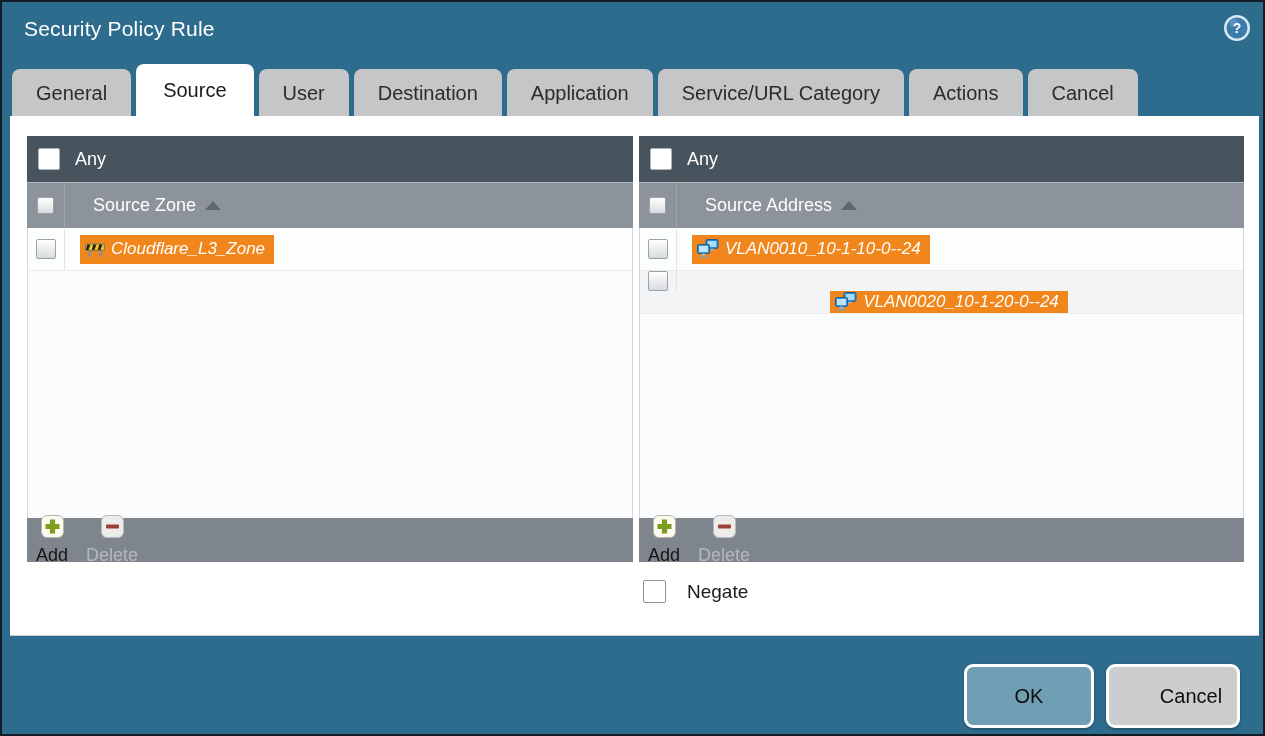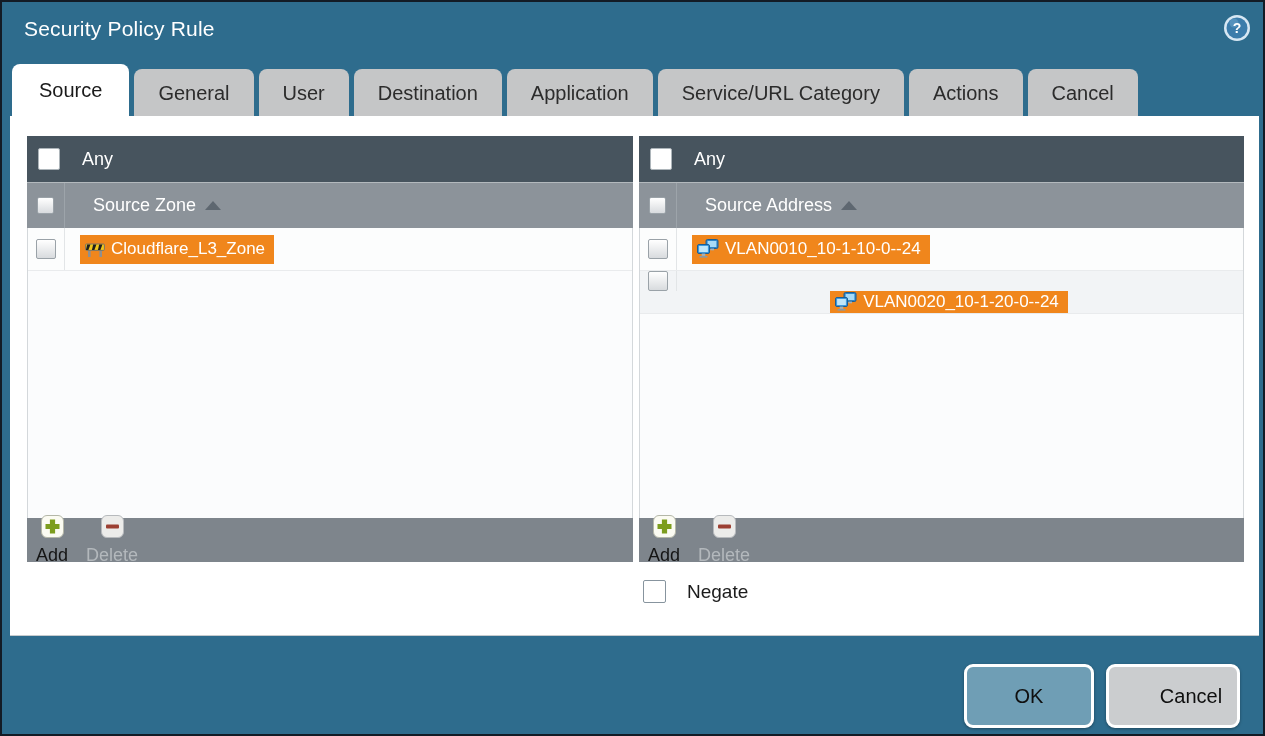--- a/index.html
+++ b/index.html
@@ -49,21 +49,21 @@
 
   .any-bar {
     height:46px; background:#47545e; display:flex; align-items:center;
     color:#ffffff; font-size:18px;
   }
   .cb { display:inline-block; border-radius:2px; }
   .cb-any {
     width:22px; height:22px; margin-left:11px;
     background:#ffffff; border:1px solid #adb5ba; cursor:pointer;
   }
-  .any-bar .lbl { margin-left:22px; }
+  .any-bar .lbl { margin-left:15px; }
 
   .col-header {
     height:46px; background:#8c939a; border-top:1px solid #b3b9bd;
     display:flex; align-items:center; color:#ffffff; font-size:18px;
   }
   .cbcell {
     width:38px; align-self:stretch; display:flex;
     align-items:center; justify-content:center;
     border-right:1px solid #9da4aa;
   }
@@ -76,20 +76,21 @@
   .sort-asc {
     margin-left:9px; width:0; height:0;
     border-left:8px solid transparent; border-right:8px solid transparent;
     border-bottom:9px solid #5e6770;
   }
 
   .list {
     height:290px; background:#fbfcfd;
     border-left:1px solid #d4d8db; border-right:1px solid #d4d8db;
     overflow:hidden;
+    font-style:italic;
   }
   .row {
     height:43px; display:flex; align-items:stretch;
     border-bottom:1px solid #e9ebed; background:#fcfdfd; cursor:pointer;
   }
   .row.alt { background:#f2f4f6;flex-direction:column; }
   .row .cbcell { width:37px; border-right:1px solid #e2e5e7; }
   .cb-row { width:20px; height:20px; }
   .chip {
     display:flex; align-items:center; gap:6px;
@@ -136,22 +137,22 @@
   <span class="help">
     <svg width="28" height="28" viewBox="0 0 28 28">
       <circle cx="14" cy="14" r="13" fill="#d7e7f3"></circle>
       <circle cx="14" cy="14" r="10.5" fill="#3b7cab"></circle>
       <circle cx="11" cy="9" r="4.5" fill="#6ba3cb" opacity="0.55"></circle>
       <text x="14" y="19" text-anchor="middle" font-size="14" font-weight="bold" fill="#ffffff" font-family="Liberation Sans, sans-serif">?</text>
     </svg>
   </span>
 
   <div class="tabs">
+    <div class="tab">General</div>
     <div class="tab active">Source</div>
-    <div class="tab">General</div>
     <div class="tab">User</div>
     <div class="tab">Destination</div>
     <div class="tab">Application</div>
     <div class="tab">Service/URL Category</div>
     <div class="tab">Actions</div>
     <div class="tab">Cancel</div>
   </div>
 
   <div class="content">
 

